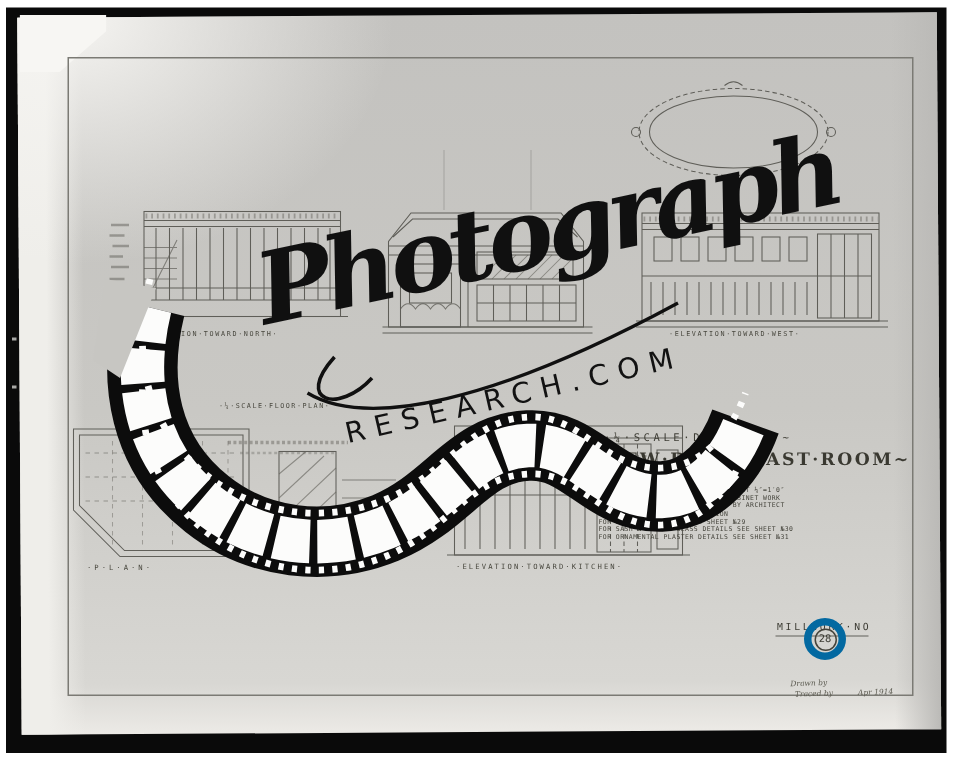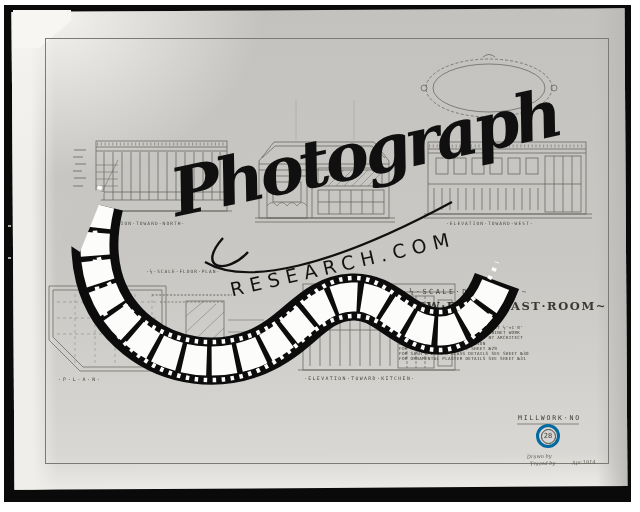--- a/index.html
+++ b/index.html
@@ -29,21 +29,21 @@
   .cartouche{left:424px;top:56px;width:130px;height:64px;text-align:center;color:#4a493f;}
   .cartouche .t{position:relative;font-family:"DejaVu Sans Mono",monospace;}
   
   .wm-script{left:181px;top:150px;height:86px;font-family:"DejaVu Serif",serif;
     font-style:italic;font-weight:bold;font-size:66px;letter-spacing:-4px;color:#101010;
     transform:rotate(-12deg);transform-origin:0 100%;line-height:86px;}
   .wm-caps{left:228px;top:279px;font-family:"DejaVu Sans",sans-serif;font-size:19px;
     font-weight:500;letter-spacing:6.5px;color:#121212;transform:rotate(-13deg);
     transform-origin:0 0;}
   
-  .numcircle{left:536px;top:424px;width:18px;height:18px;border:3px solid #0369a1;border-radius:50%;
+  .numcircle{left:536px;top:412px;width:18px;height:18px;border:5px solid #0369a1;border-radius:50%;
     display:flex;align-items:center;justify-content:center;}
   .numcircle .inner{width:13px;height:13px;border:0.8px solid #45443c;border-radius:50%;
     display:flex;align-items:center;justify-content:center;
     font-family:"DejaVu Sans Mono",monospace;font-size:7px;color:#3c3b33;}
   .hand{font-family:"DejaVu Serif",serif;font-style:italic;color:#5b5a50;font-size:5px;
     transform:rotate(-2deg);white-space:nowrap;}
 </style>
 </head>
 <body>
 

